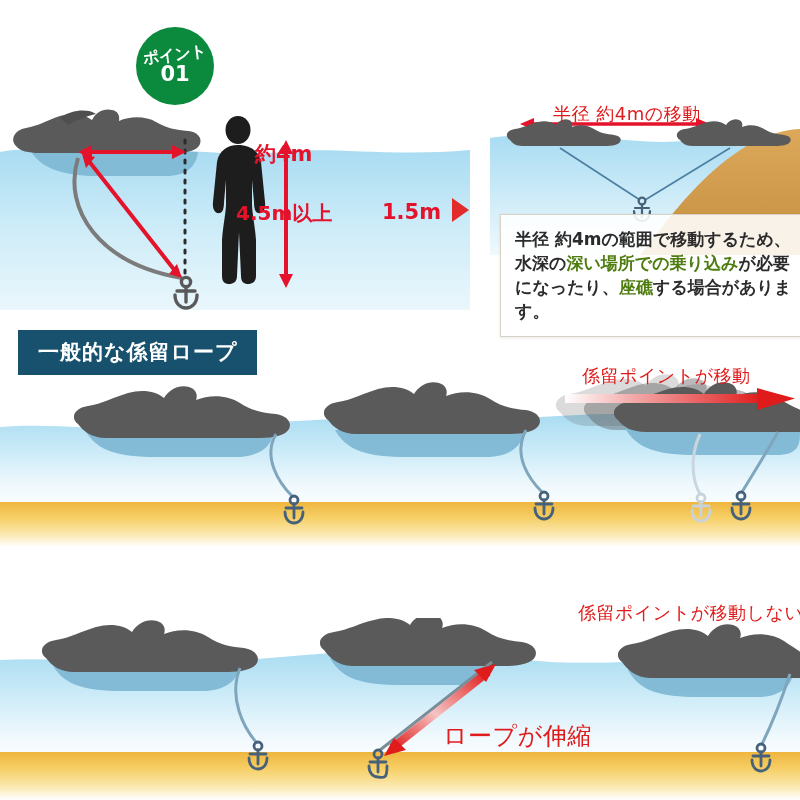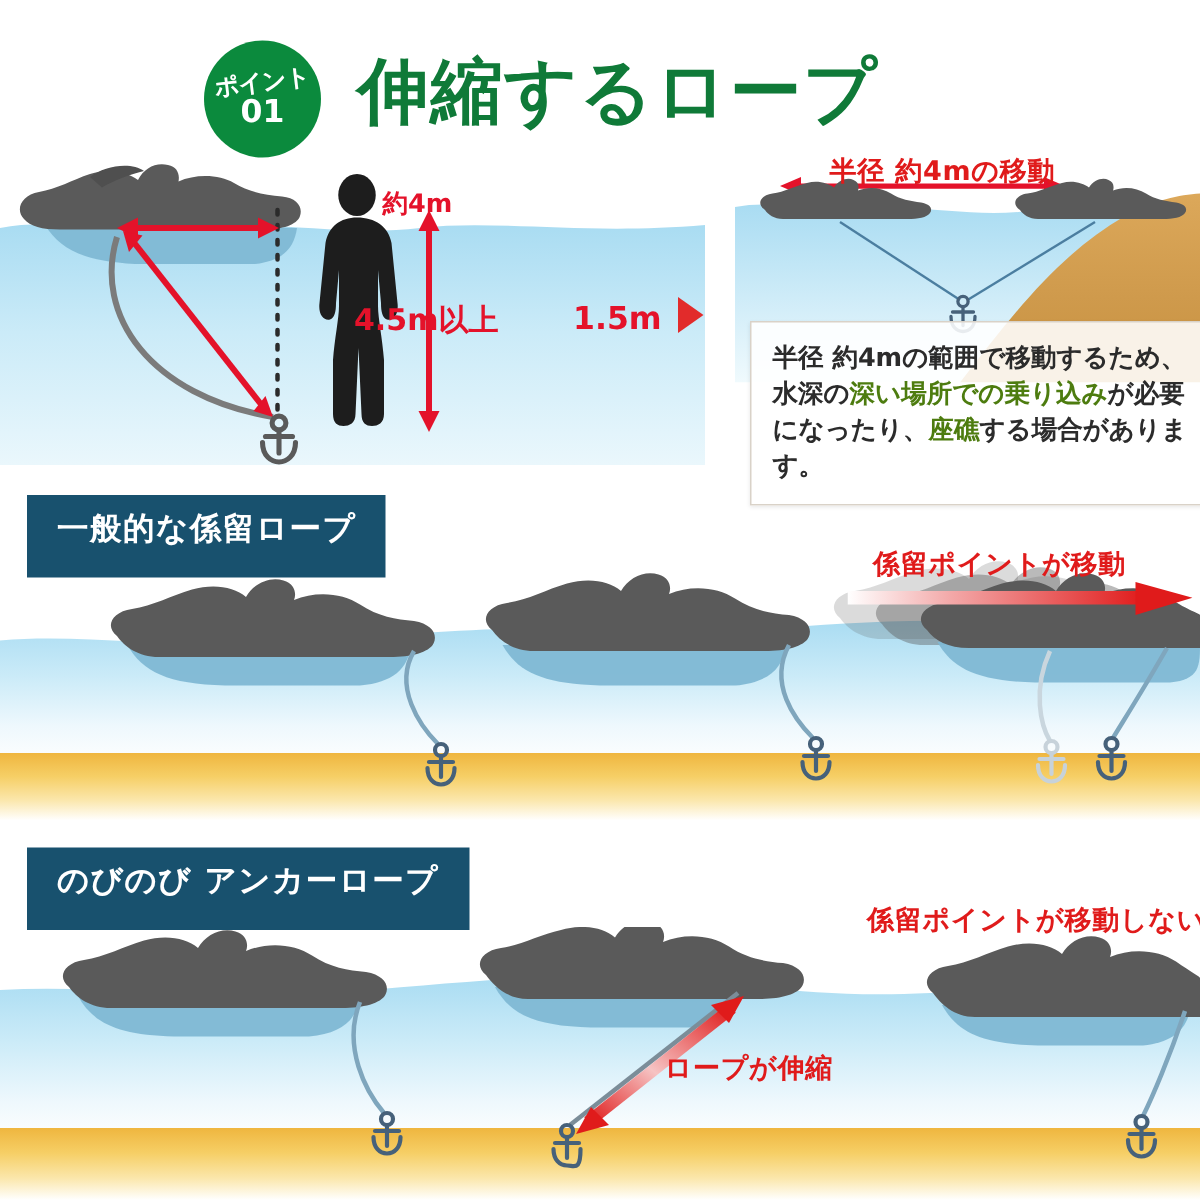--- a/index.html
+++ b/index.html
@@ -25,25 +25,25 @@
     white-space:nowrap;
   }
 
   
   .panel{position:absolute;overflow:hidden;}
 
   
   .chip{
     position:absolute;background:#18516e;color:#ffffff;
     font-size:21px;font-weight:bold;letter-spacing:1px;
-    padding:8px 20px 19px 20px;white-space:nowrap;
+    padding:8px 20px 9px 20px;white-space:nowrap;
   }
 
   
-  .redtxt{position:absolute;color:#e01b1b;font-size:17px;font-weight:bold;white-space:nowrap;letter-spacing:0.5px;}
+  .redtxt{position:absolute;color:#e01b1b;font-size:17px;font-weight:normal;white-space:nowrap;letter-spacing:0.5px;}
   .dimtxt{position:absolute;color:#e4122a;font-weight:bold;white-space:nowrap;}
 
   
   .caption{
     position:absolute;left:500px;top:214px;width:296px;
     background:rgba(255,255,255,0.88);
     border:1px solid #d9d2c8;
     box-shadow:0 1px 3px rgba(0,0,0,0.10);
     padding:12px 10px 12px 14px;
     font-size:17px;line-height:1.42;color:#2b2b2b;font-weight:bold;
@@ -56,21 +56,20 @@
 </head>
 <body>
 
 <div class="stage nosel">
 
   <div class="header">
     <div class="badge">
       <span class="b1">ポイント</span>
       <span class="b2">01</span>
     </div>
-    <div class="title">伸縮するロープ</div>
   </div>
 
   <div class="panel" style="left:0;top:100px;width:800px;height:210px;">
 
     <svg width="470" height="210" viewBox="0 0 470 210" style="position:absolute;left:0;top:0;">
       <defs>
         <linearGradient id="wtrTop" x1="0" y1="0" x2="0" y2="1">
           <stop offset="0%" stop-color="#a9dcf2"></stop>
           <stop offset="45%" stop-color="#cbebf8"></stop>
           <stop offset="100%" stop-color="#eaf7fc"></stop>
@@ -124,21 +123,21 @@
                  L217,62 C219,51 227,45 238,45 Z"></path>
       </g>
 
       <g stroke="#e4122a" stroke-width="4" fill="#e4122a">
         <line x1="286" y1="52" x2="286" y2="178"></line>
         <polygon points="286,40 279,54 293,54" stroke="none"></polygon>
         <polygon points="286,188 279,174 293,174" stroke="none"></polygon>
       </g>
     </svg>
 
-    <div class="dimtxt" style="left:255px;top:24px;font-size:17px;">約4m</div>
+    <div class="dimtxt" style="left:255px;top:40px;font-size:21px;">約4m</div>
     <div class="dimtxt" style="left:236px;top:100px;font-size:20px;">4.5m以上</div>
     <div class="dimtxt" style="left:344px;top:100px;font-size:21px;margin-left:38px;">1.5m</div>
 
     <div style="position:absolute;left:452px;top:98px;width:0;height:0;
                 border-top:12px solid transparent;border-bottom:12px solid transparent;
                 border-left:17px solid #e22b2b;"></div>
 
     <svg width="310" height="155" viewBox="0 0 310 155" style="position:absolute;left:490px;top:0;">
       <defs>
         <linearGradient id="wtrR" x1="0" y1="0" x2="0" y2="1">
@@ -306,21 +305,20 @@
         <stop offset="0%" stop-color="#ffffff"></stop>
         <stop offset="35%" stop-color="#f3a8a8"></stop>
         <stop offset="100%" stop-color="#e01b1b"></stop>
       </linearGradient>
     </defs>
     <rect x="0" y="6" width="198" height="9" fill="url(#redGrad)"></rect>
     <polygon points="230,10.5 192,0 192,22" fill="#e01b1b"></polygon>
   </svg>
   <div class="redtxt" style="left:548px;top:364px;font-size:18px;margin-left:34px;">係留ポイントが移動</div>
 
-  <div class="chip" style="left:18px;top:565px;">のびのび アンカーロープ</div>
 
   <div class="panel" style="left:0;top:618px;width:800px;height:182px;">
     <svg width="800" height="182" viewBox="0 0 800 182">
       <defs>
         <linearGradient id="wtr3" x1="0" y1="0" x2="0" y2="1">
           <stop offset="0%" stop-color="#a9dcf2"></stop>
           <stop offset="40%" stop-color="#cbebf8"></stop>
           <stop offset="78%" stop-color="#eef8fd"></stop>
           <stop offset="100%" stop-color="#fdfefe"></stop>
         </linearGradient>
@@ -391,15 +389,15 @@
       <g stroke="#46617a" stroke-width="2.8" fill="none" stroke-linecap="round">
         <circle cx="761" cy="130" r="4"></circle>
         <line x1="761" y1="134" x2="761" y2="148"></line>
         <line x1="753" y1="138" x2="769" y2="138"></line>
         <path d="M752,142 C752,149 756,153 761,153 C766,153 770,149 770,142"></path>
       </g>
     </svg>
   </div>
 
   <div class="redtxt" style="left:578px;top:601px;font-size:18px;">係留ポイントが移動しない</div>
-  <div class="redtxt" style="left:443px;top:700px;font-size:18px;">ロープが伸縮</div>
+  <div class="redtxt" style="left:443px;top:720px;font-size:24px;">ロープが伸縮</div>
 
 </div>
 
 </body></html>

